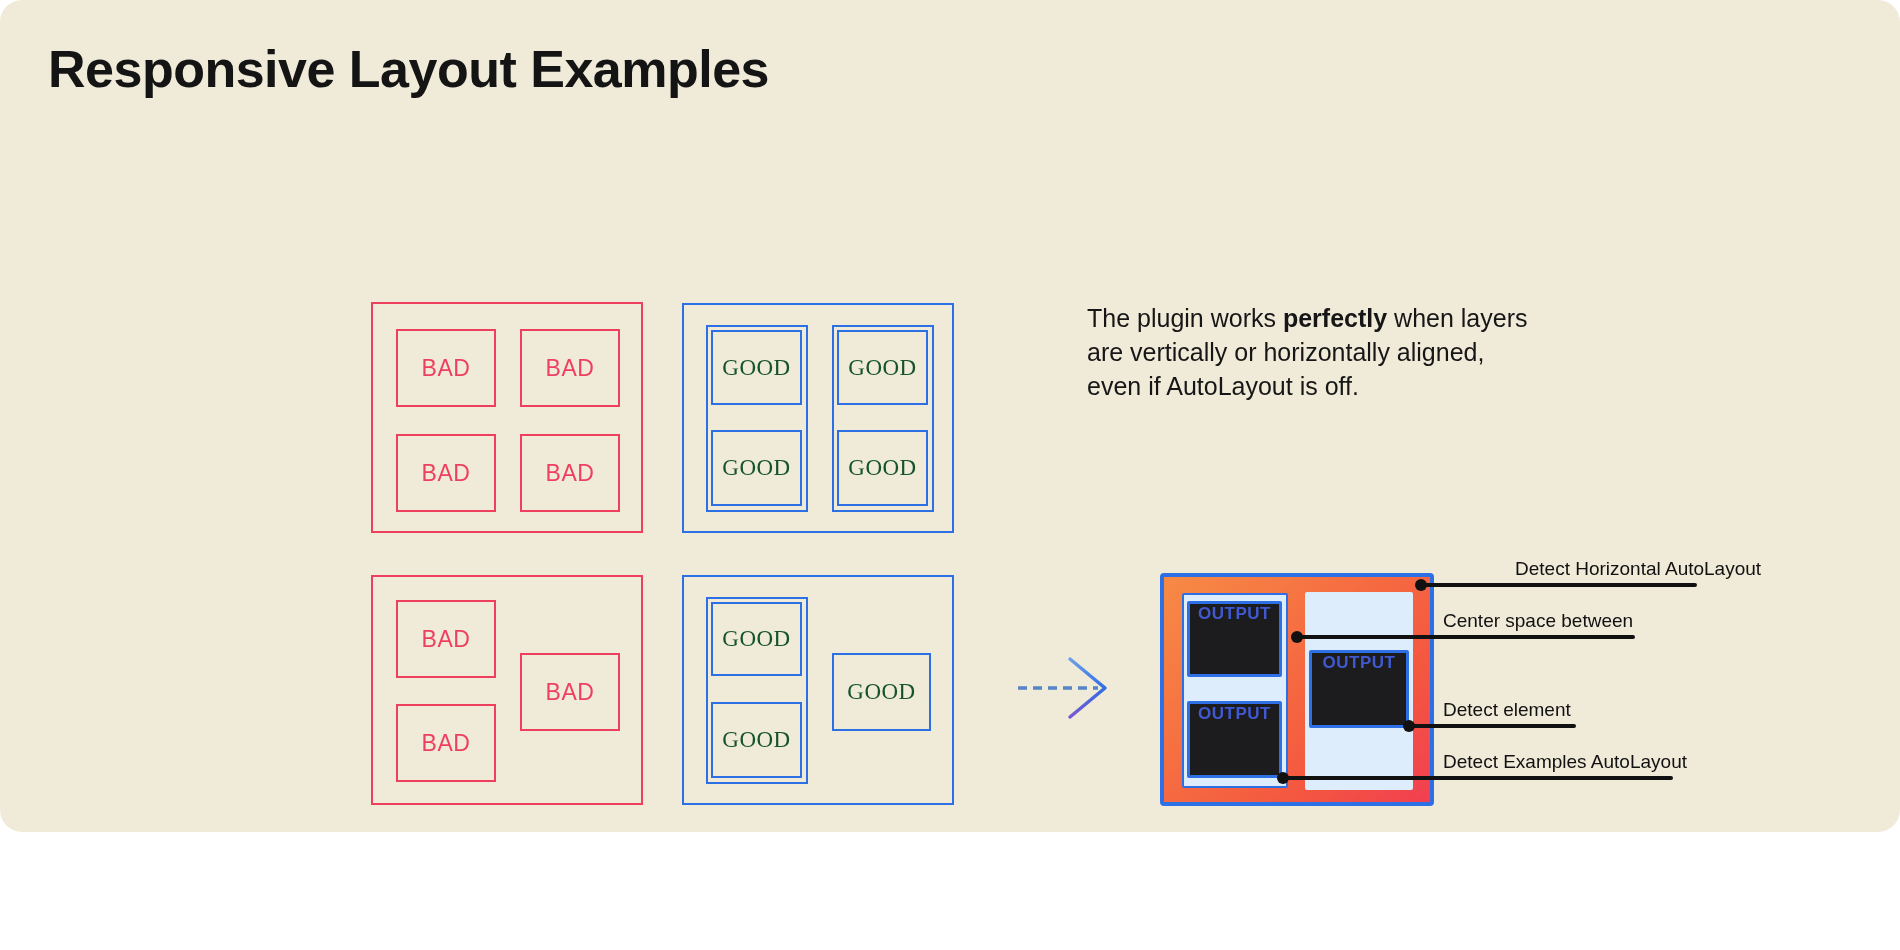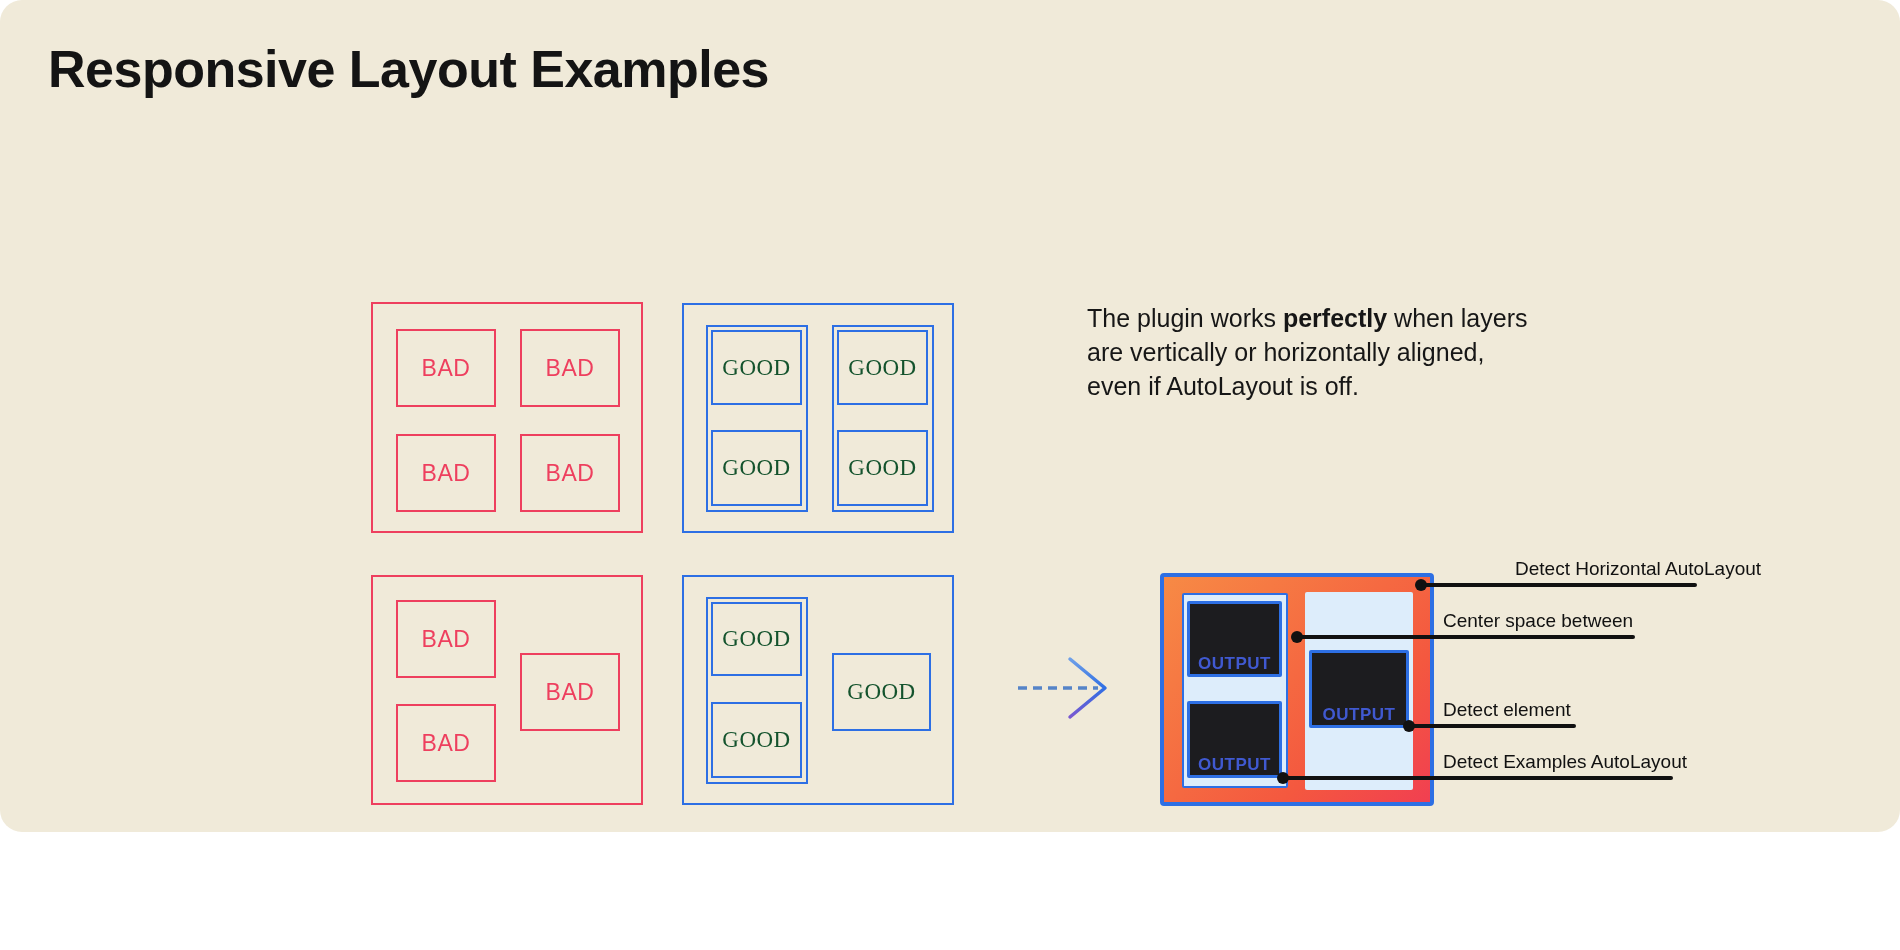--- a/index.html
+++ b/index.html
@@ -34,21 +34,21 @@
   .output {
     position:absolute; left:1160px; top:573px; width:274px; height:233px;
     box-sizing:border-box; border:4px solid #2d6fe4; border-radius:4px;
     background:linear-gradient(135deg, #f78a45 0%, #f4583f 70%, #f13f51 100%);
   }
   .pane { position:absolute; box-sizing:border-box; background:#ddedfb; border-radius:2px; }
   .pane.bordered { border:2.5px solid #2d6fe4; }
   .dark {
     position:absolute; box-sizing:border-box;
     background:#1c1c1f; border:3.5px solid #2d6fe4; border-radius:2px;
-    display:flex; align-items:flex-end; justify-content:center;
+    display:flex; align-items:flex-start; justify-content:center;
     color:#4059d0; font-size:17px; font-weight:700; letter-spacing:0.5px;
   }
   .ann-label { position:absolute; font-size:19px; color:#111111; white-space:nowrap; }
   .ann-line  { position:absolute; height:4px; background:#111111; border-radius:2px; }
   .ann-dot   { position:absolute; width:12px; height:12px; border-radius:50%; background:#111111; }
 </style>
 </head>
 <body>
 
 <div class="canvas">

